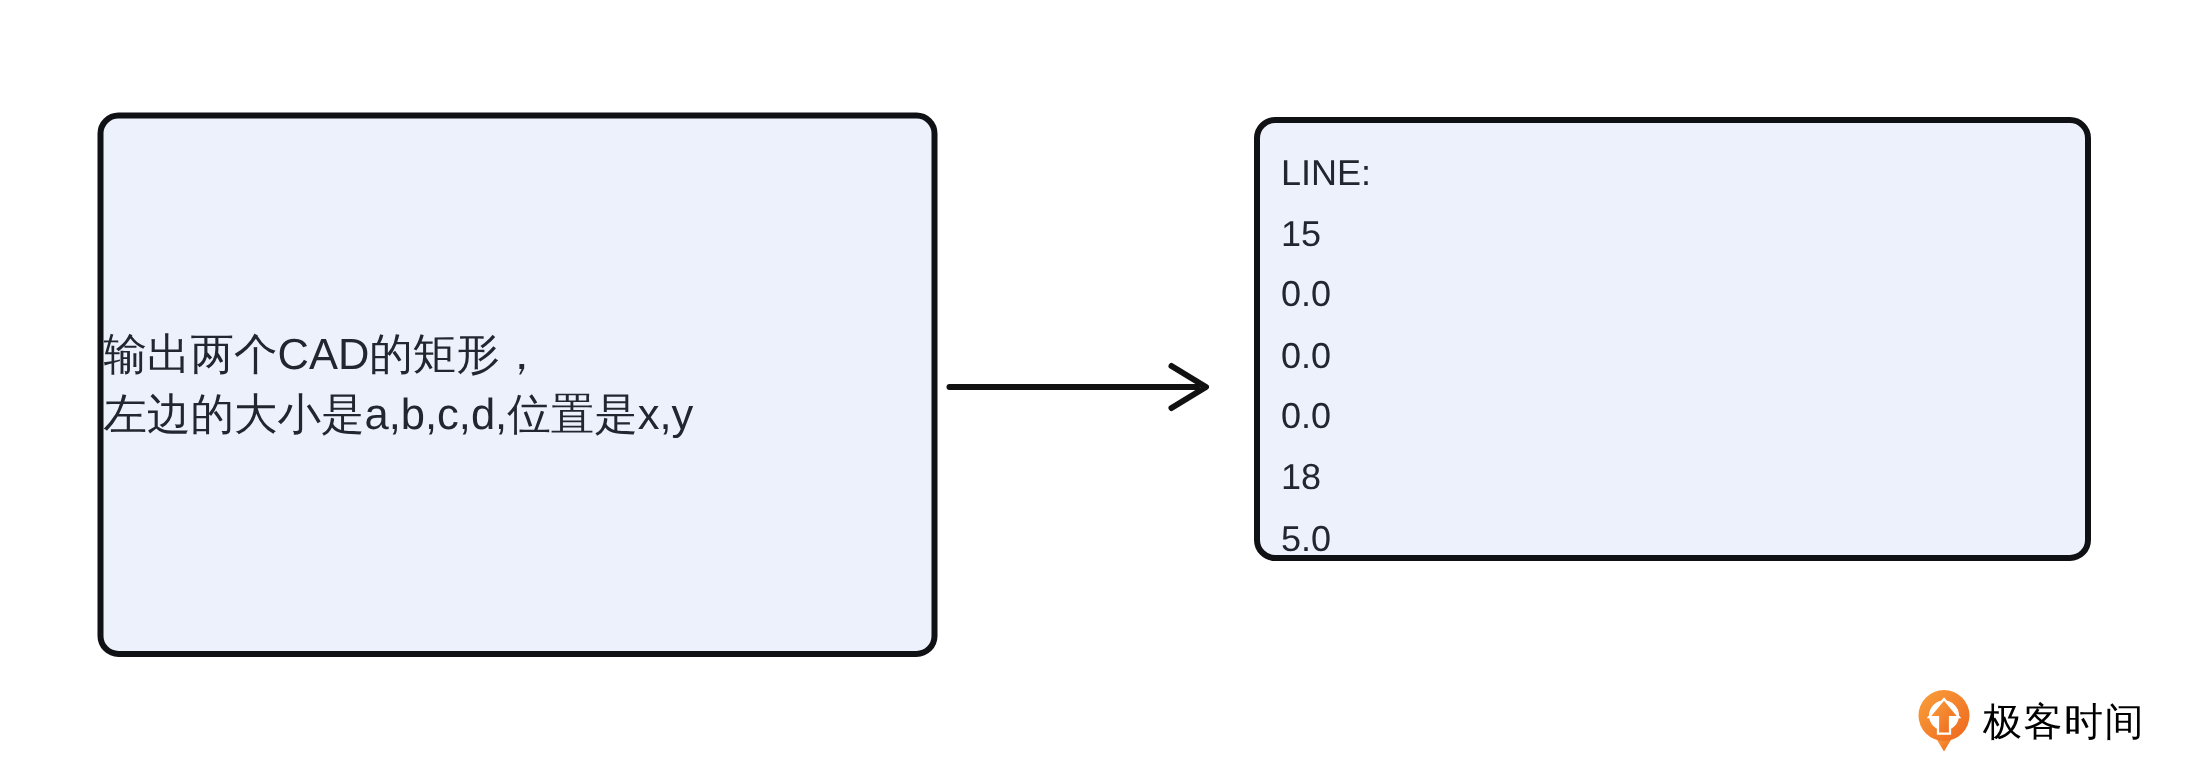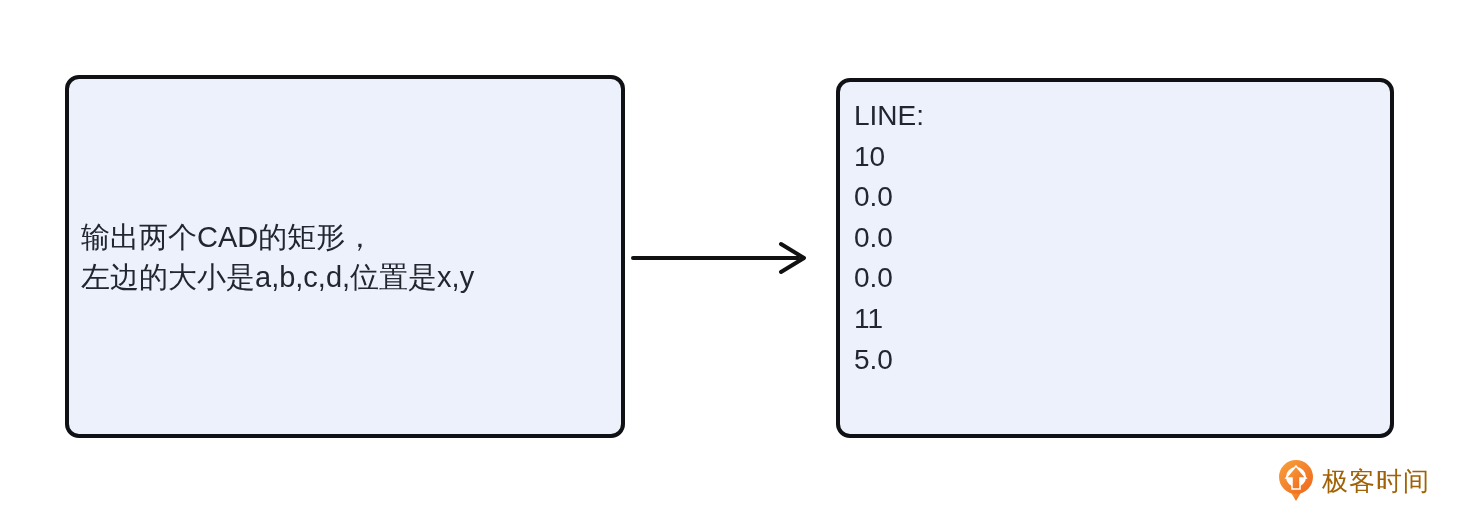--- a/index.html
+++ b/index.html
@@ -25,52 +25,51 @@
     overflow: hidden;
   }
   .left-box {
     left: 65px;
     top: 75px;
     width: 560px;
     height: 363px;
     display: flex;
     flex-direction: column;
     justify-content: center;
-    padding-left: 12px;
     font-size: 29px;
     line-height: 40px;
   }
   .right-box {
     left: 836px;
     top: 78px;
     width: 558px;
-    height: 360px;
+    height: 296px;
     padding: 14px 0 0 14px;
-    font-size: 28px;
+    font-size: 24px;
     line-height: 40.6px;
   }
   .box-line {
     white-space: nowrap;
   }
   .connector-arrow {
     position: absolute;
     left: 628px;
     top: 238px;
   }
   .logo {
     position: absolute;
     right: 32px;
     bottom: 14px;
     display: flex;
     align-items: center;
     gap: 8px;
   }
   .logo-text {
     font-size: 26px;
-    color: #a16207;
+    color: #000000;
     letter-spacing: 1px;
     white-space: nowrap;
   }
 </style>
 </head>
 <body>
 
 <div class="canvas">
 
   <div class="box left-box">
@@ -78,25 +77,25 @@
     <div class="box-line">左边的大小是a,b,c,d,位置是x,y</div>
   </div>
 
   <svg class="connector-arrow" width="190" height="40" viewBox="0 0 190 40">
     <path d="M5 20 H170" stroke="#111111" stroke-width="4" stroke-linecap="round" fill="none"></path>
     <polyline points="153,6 176,20 153,34" stroke="#111111" stroke-width="4" stroke-linecap="round" stroke-linejoin="round" fill="none"></polyline>
   </svg>
 
   <div class="box right-box">
     <div class="box-line">LINE:</div>
-    <div class="box-line">10</div>
+    <div class="box-line">15</div>
     <div class="box-line">0.0</div>
     <div class="box-line">0.0</div>
     <div class="box-line">0.0</div>
-    <div class="box-line">11</div>
+    <div class="box-line">18</div>
     <div class="box-line">5.0</div>
   </div>
 
   <div class="logo">
     <svg width="36" height="42" viewBox="0 0 36 42">
       <defs>
         <linearGradient id="lg-orange" x1="0" y1="0" x2="1" y2="1">
           <stop offset="0" stop-color="#f9a13c"></stop>
           <stop offset="1" stop-color="#ee661d"></stop>
         </linearGradient>

